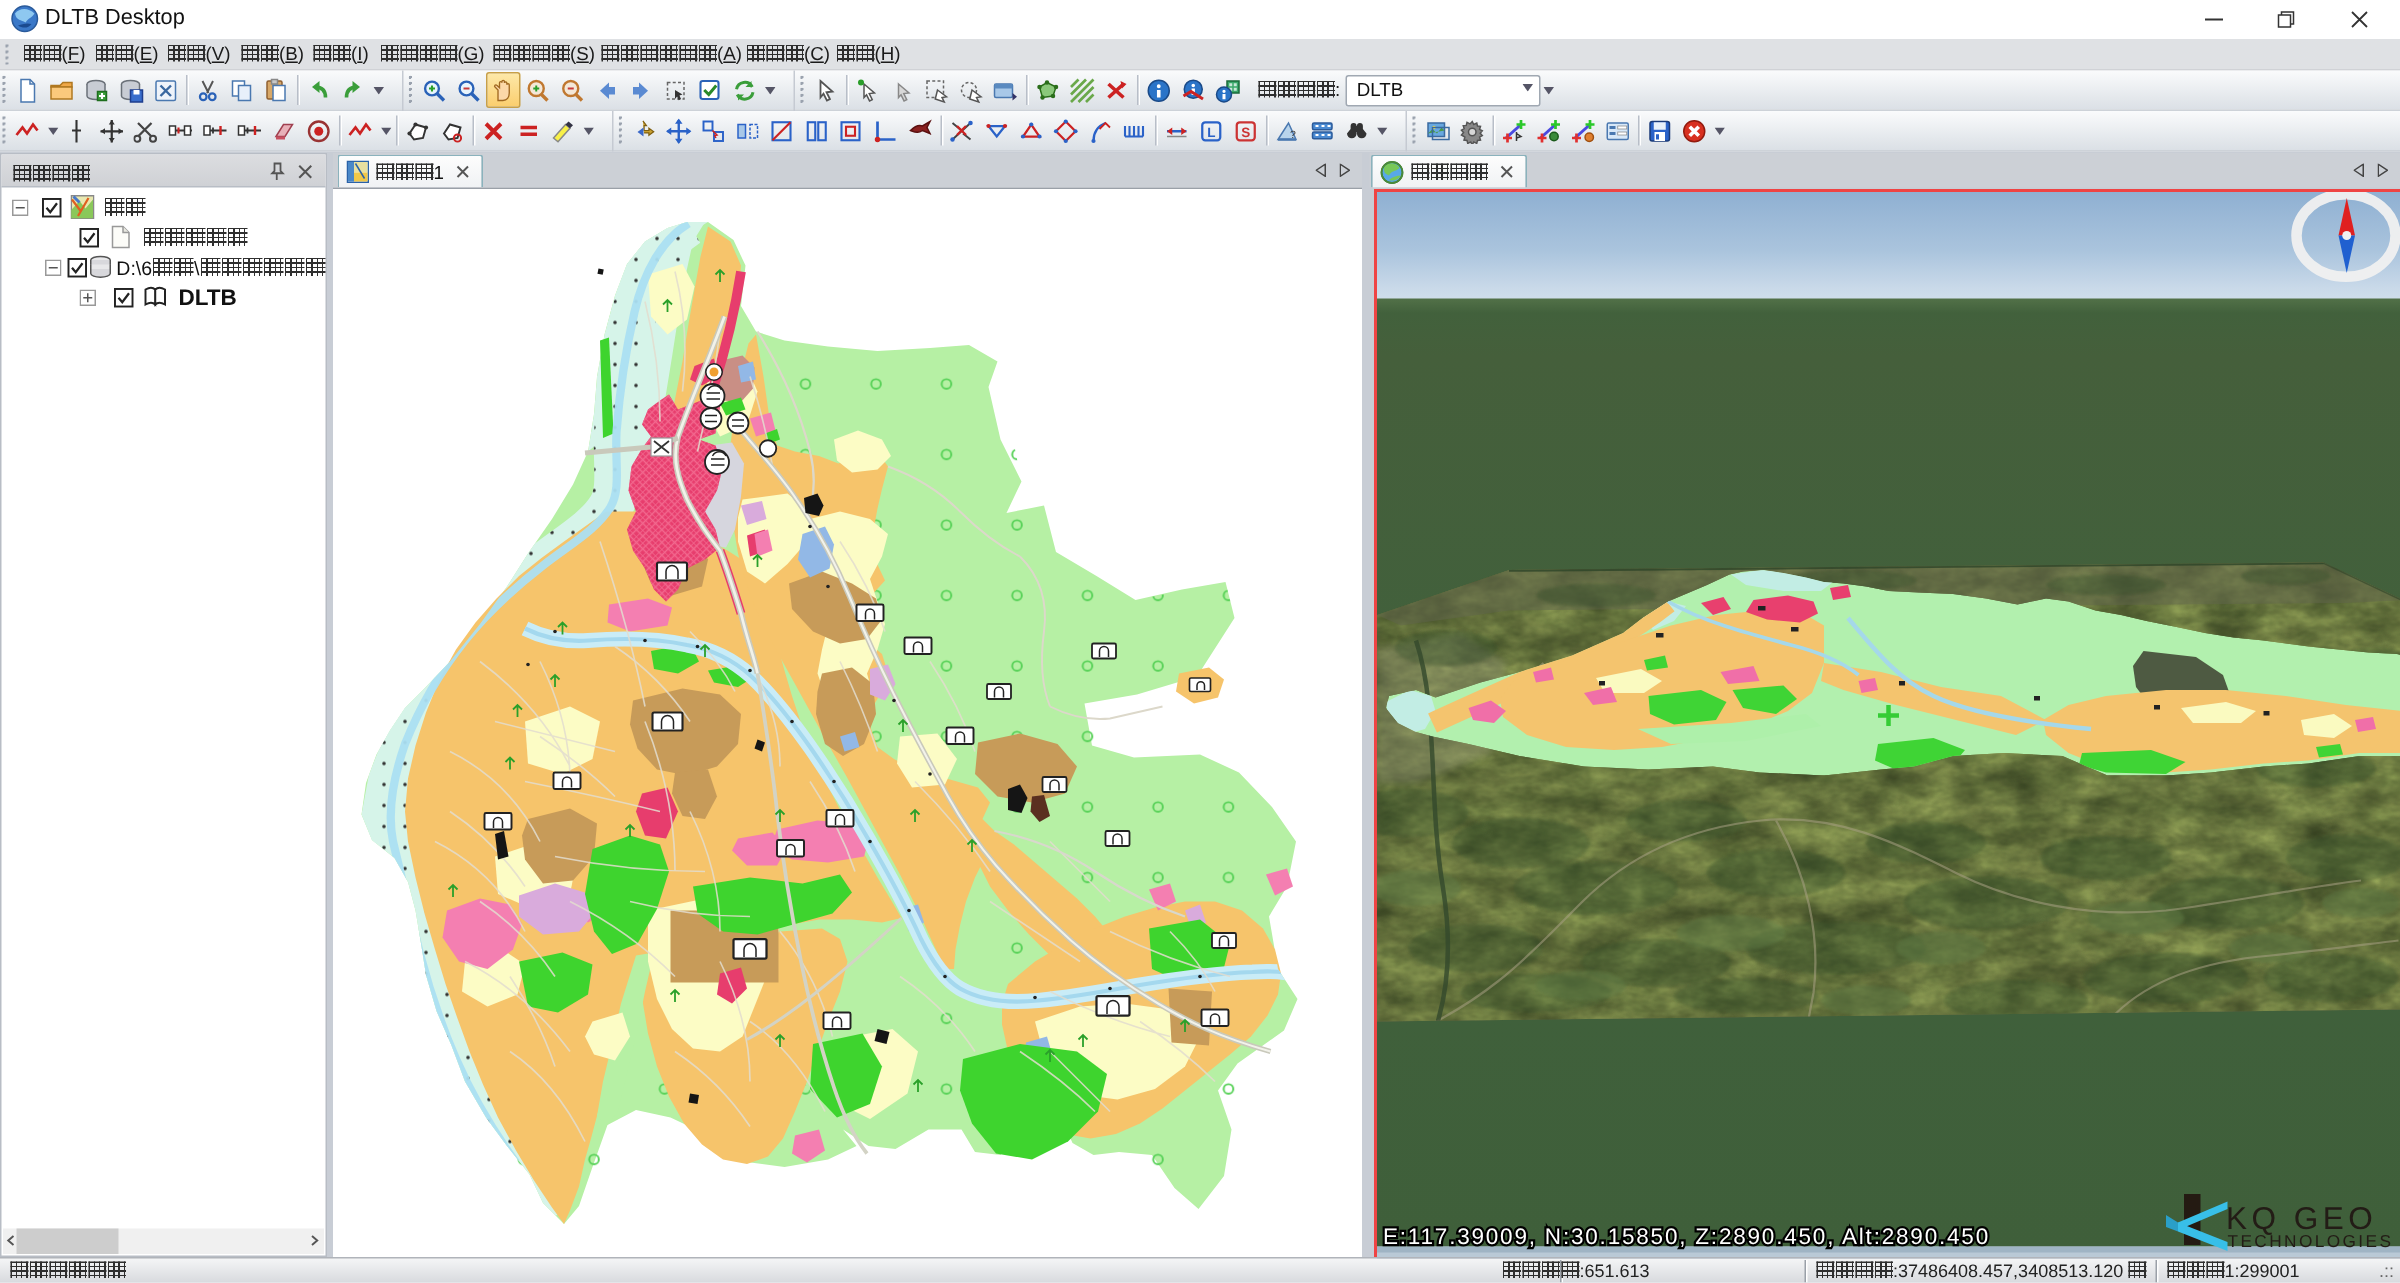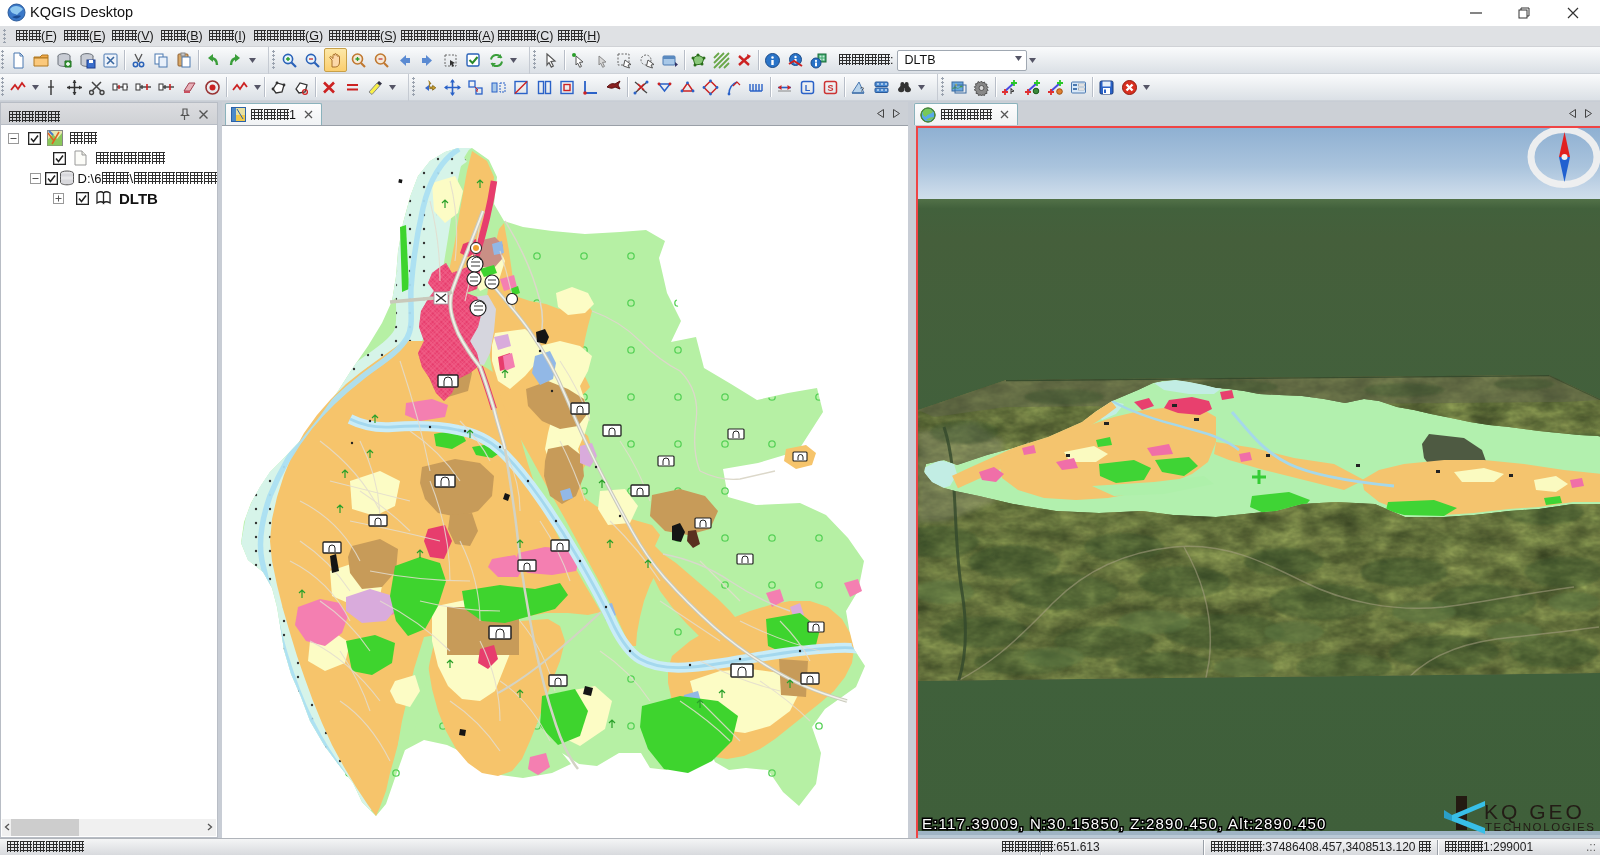--- a/index.html
+++ b/index.html
@@ -57,21 +57,21 @@
 .stx { position:absolute; top:1px; }
 </style></head><body>
 <div id="app">
 <div id="titlebar">
   <span id="tglobe"><svg width="19" height="19" viewBox="0 0 19 19">
           <circle cx="9.5" cy="9.5" r="8.5" fill="#3a78c8"></circle>
           <path d="M3 6c3-4 9-4 13 0-2 3-4 3-6 6-3-2-6-1-7-6z" fill="#8ec8f0"></path>
           <path d="M5 14c3 2 7 2 9-1-3-1-6 0-9 1z" fill="#1a4a90"></path>
           <circle cx="9.5" cy="9.5" r="8.5" fill="none" stroke="#2a5a9a"></circle>
         </svg></span>
-  <span class="t">KQGIS Desktop</span>
+  <span class="t">DLTB Desktop</span>
   <span class="winbtn" style="left:1453px"><svg width="46" height="26" viewBox="0 0 46 26">
           <path d="M17 13h12" stroke="#333" stroke-width="1.2"></path>
         </svg></span>
   <span class="winbtn" style="left:1501px"><svg width="46" height="26" viewBox="0 0 46 26">
           <rect x="18" y="10" width="8" height="8" fill="#fff" stroke="#333"></rect>
           <path d="M20 10V8h8v8h-2" fill="none" stroke="#333"></path>
         </svg></span>
   <span class="winbtn" style="left:1550px"><svg width="46" height="26" viewBox="0 0 46 26">
           <path d="M18 8l10 10M28 8L18 18" stroke="#333" stroke-width="1.2"></path>
         </svg></span>

